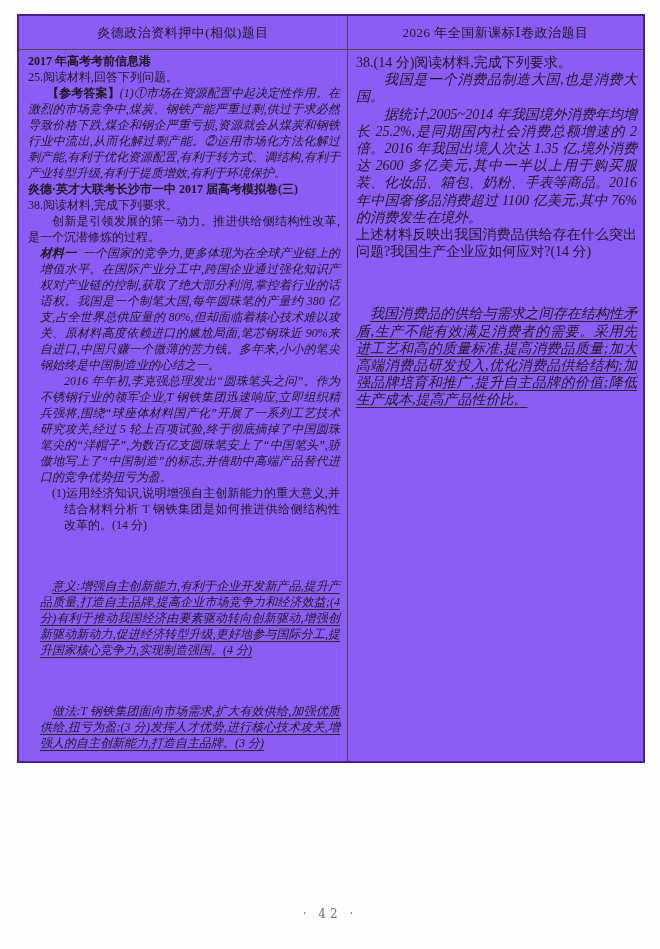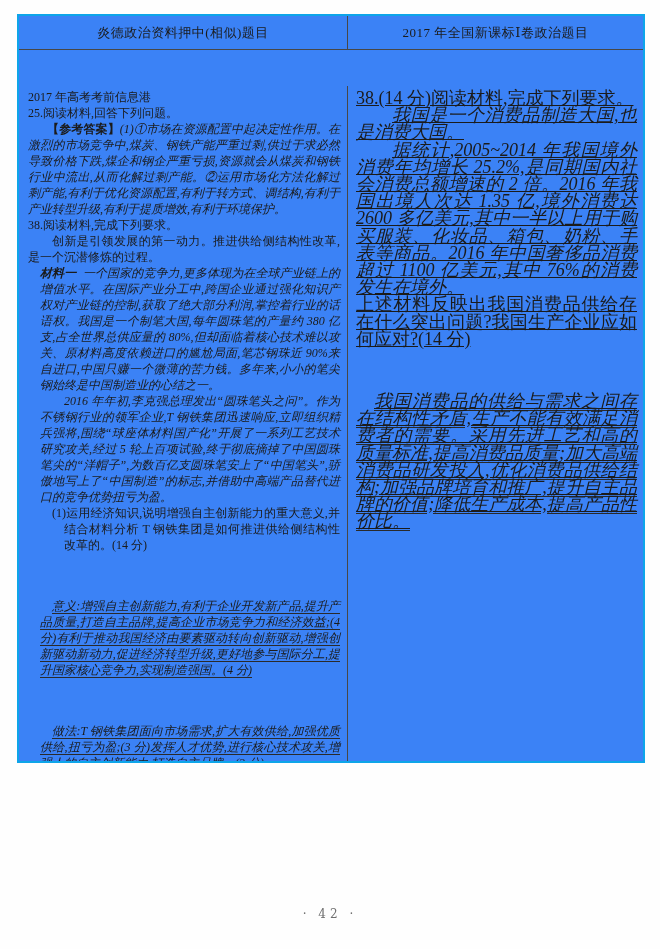--- a/index.html
+++ b/index.html
@@ -3,33 +3,33 @@
 <meta charset="utf-8">
 <style>
   html,body{margin:0;padding:0;background:#ffffff;}
   .page{
     position:relative;width:660px;height:949px;background:#fefefe;
     font-family:"Liberation Serif","DejaVu Serif",serif;color:#1b1b1b;
     overflow:hidden;
   }
   .doc-table{
     position:absolute;left:17px;top:14px;width:628px;height:749px;
-    box-sizing:border-box;border:2px solid #0ea5e9;
-    display:flex;flex-direction:column;background:#3b82f6;gap:36px;
+    box-sizing:border-box;border:2px solid #4c1d95;
+    display:flex;flex-direction:column;background:#8b5cf6;
   }
   .thead{flex:0 0 33px;display:flex;border-bottom:1.5px solid #474747;}
   .th{display:flex;align-items:center;justify-content:center;font-size:13px;letter-spacing:.5px;}
   .col-l{width:329px;box-sizing:border-box;border-right:1.5px solid #474747;}
   .col-r{flex:1;}
   .tbody{flex:1;display:flex;overflow:hidden;}
   .cell{box-sizing:border-box;overflow:hidden;}
   .cell.col-l{padding:3px 7px 0 9px;font-size:12px;line-height:16px;}
-  .cell.col-r{padding:4px 6px 0 8px;font-size:18px;line-height:17.2px;text-decoration:underline;}
+  .cell.col-r{padding:4px 6px 0 8px;font-size:14px;line-height:17.2px;}
   p{margin:0;text-align:justify;}
-  .bold{font-weight:normal;}
+  .bold{font-weight:bold;}
   .kai{font-style:italic;}
   .label{font-weight:bold;margin-right:.55em;}
   .label-strong{font-weight:bold;font-style:normal;margin-left:19px;}
   .pad1{padding-left:1em;}
   .ti1{text-indent:1em;}
   .ti2{text-indent:2em;}
   .hang1{padding-left:2em;text-indent:-1em;}
   .answer{font-style:italic;text-decoration:underline;text-underline-offset:3px;text-decoration-thickness:1px;text-decoration-color:#2a2a2a;margin-top:45px;}
   .page-number{
     position:absolute;left:0;top:907px;width:100%;
@@ -39,29 +39,30 @@
 </style>
 </head>
 <body>
 
 <div class="page">
 
   <div class="doc-table">
 
     <div class="thead">
       <div class="th col-l">炎德政治资料押中(相似)题目</div>
-      <div class="th col-r">2017 年全国新课标Ⅰ卷政治题目</div>
+      <div class="th col-r">2026 年全国新课标Ⅰ卷政治题目</div>
     </div>
 
     <div class="tbody">
 
       <div class="cell col-l">
         <p class="bold">2017 年高考考前信息港</p>
         <p>25.阅读材料,回答下列问题。</p>
         <p class="kai"><span class="label-strong">【参考答案】</span><span>(1)①市场在资源配置中起决定性作用。在激烈的市场竞争中,煤炭、钢铁产能严重过剩,供过于求必然导致价格下跌,煤企和钢企严重亏损,资源就会从煤炭和钢铁行业中流出,从而化解过剩产能。②运用市场化方法化解过剩产能,有利于优化资源配置,有利于转方式、调结构,有利于产业转型升级,有利于提质增效,有利于环境保护。</span></p>
+        <p class="bold">炎德·英才大联考长沙市一中 2017 届高考模拟卷(三)</p>
         <p>38.阅读材料,完成下列要求。</p>
         <p class="ti2">创新是引领发展的第一动力。推进供给侧结构性改革,是一个沉潜修炼的过程。</p>
         <div class="pad1">
           <p class="kai"><span class="label">材料一</span><span>一个国家的竞争力,更多体现为在全球产业链上的增值水平。在国际产业分工中,跨国企业通过强化知识产权对产业链的控制,获取了绝大部分利润,掌控着行业的话语权。我国是一个制笔大国,每年圆珠笔的产量约 380 亿支,占全世界总供应量的 80%,但却面临着核心技术难以攻关、原材料高度依赖进口的尴尬局面,笔芯钢珠近 90%来自进口,中国只赚一个微薄的苦力钱。多年来,小小的笔尖钢始终是中国制造业的心结之一。</span></p>
           <p class="kai ti2">2016 年年初,李克强总理发出“圆珠笔头之问”。作为不锈钢行业的领军企业,T 钢铁集团迅速响应,立即组织精兵强将,围绕“球座体材料国产化”开展了一系列工艺技术研究攻关,经过 5 轮上百项试验,终于彻底摘掉了中国圆珠笔尖的“洋帽子”,为数百亿支圆珠笔安上了“中国笔头”,骄傲地写上了“中国制造”的标志,并借助中高端产品替代进口的竞争优势扭亏为盈。</p>
           <p class="hang1">(1)运用经济知识,说明增强自主创新能力的重大意义,并结合材料分析 T 钢铁集团是如何推进供给侧结构性改革的。(14 分)</p>
           <p class="answer ti1">意义:增强自主创新能力,有利于企业开发新产品,提升产品质量,打造自主品牌,提高企业市场竞争力和经济效益;(4 分)有利于推动我国经济由要素驱动转向创新驱动,增强创新驱动新动力,促进经济转型升级,更好地参与国际分工,提升国家核心竞争力,实现制造强国。(4 分)</p>
           <p class="answer ti1">做法:T 钢铁集团面向市场需求,扩大有效供给,加强优质供给,扭亏为盈;(3 分)发挥人才优势,进行核心技术攻关,增强人的自主创新能力,打造自主品牌。(3 分)</p>
         </div>
       </div>

